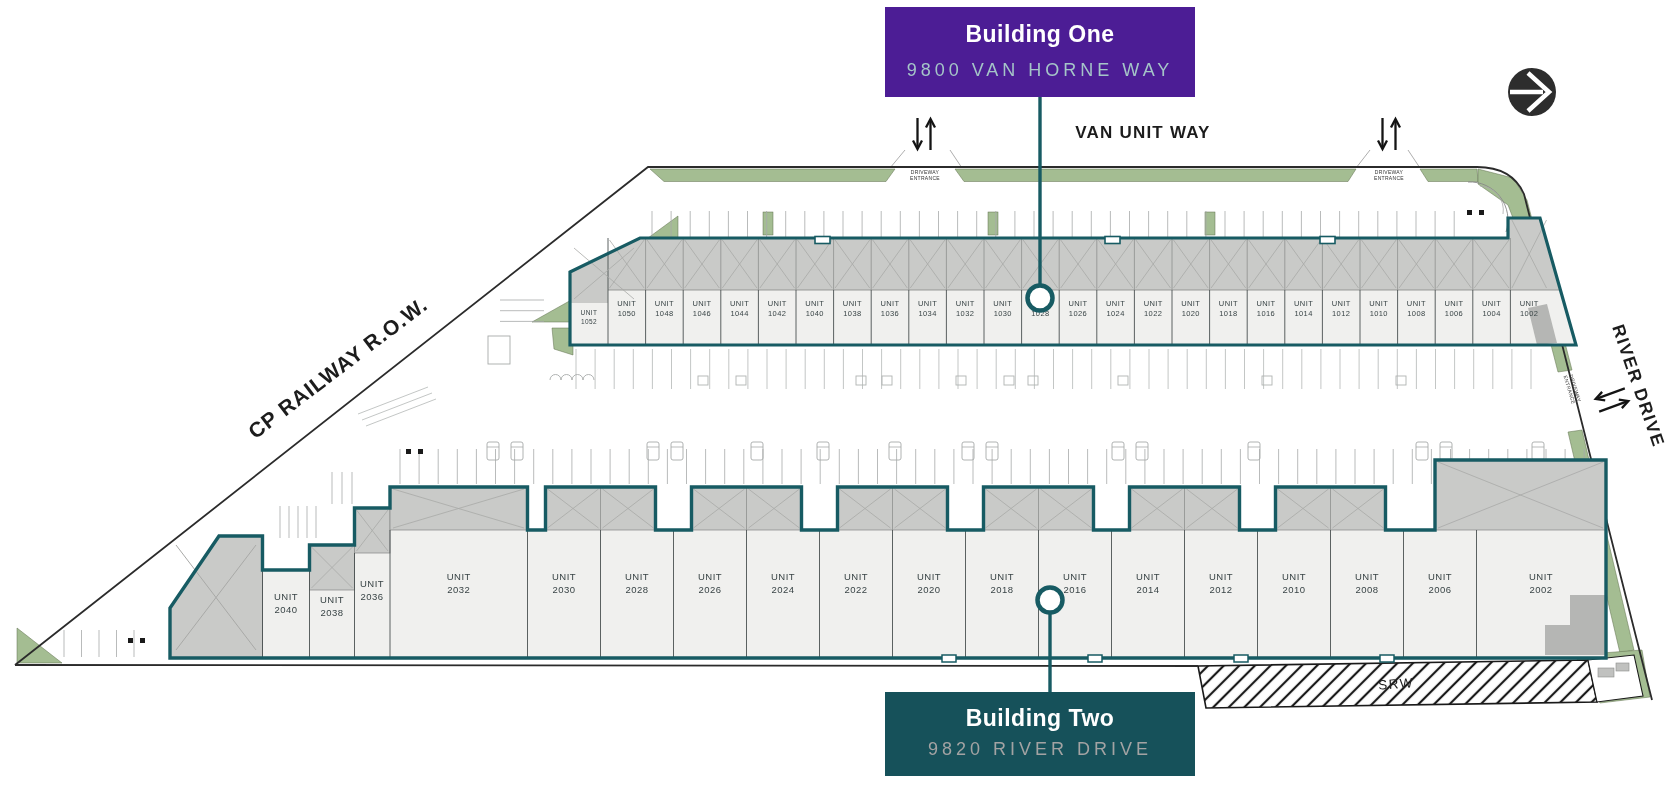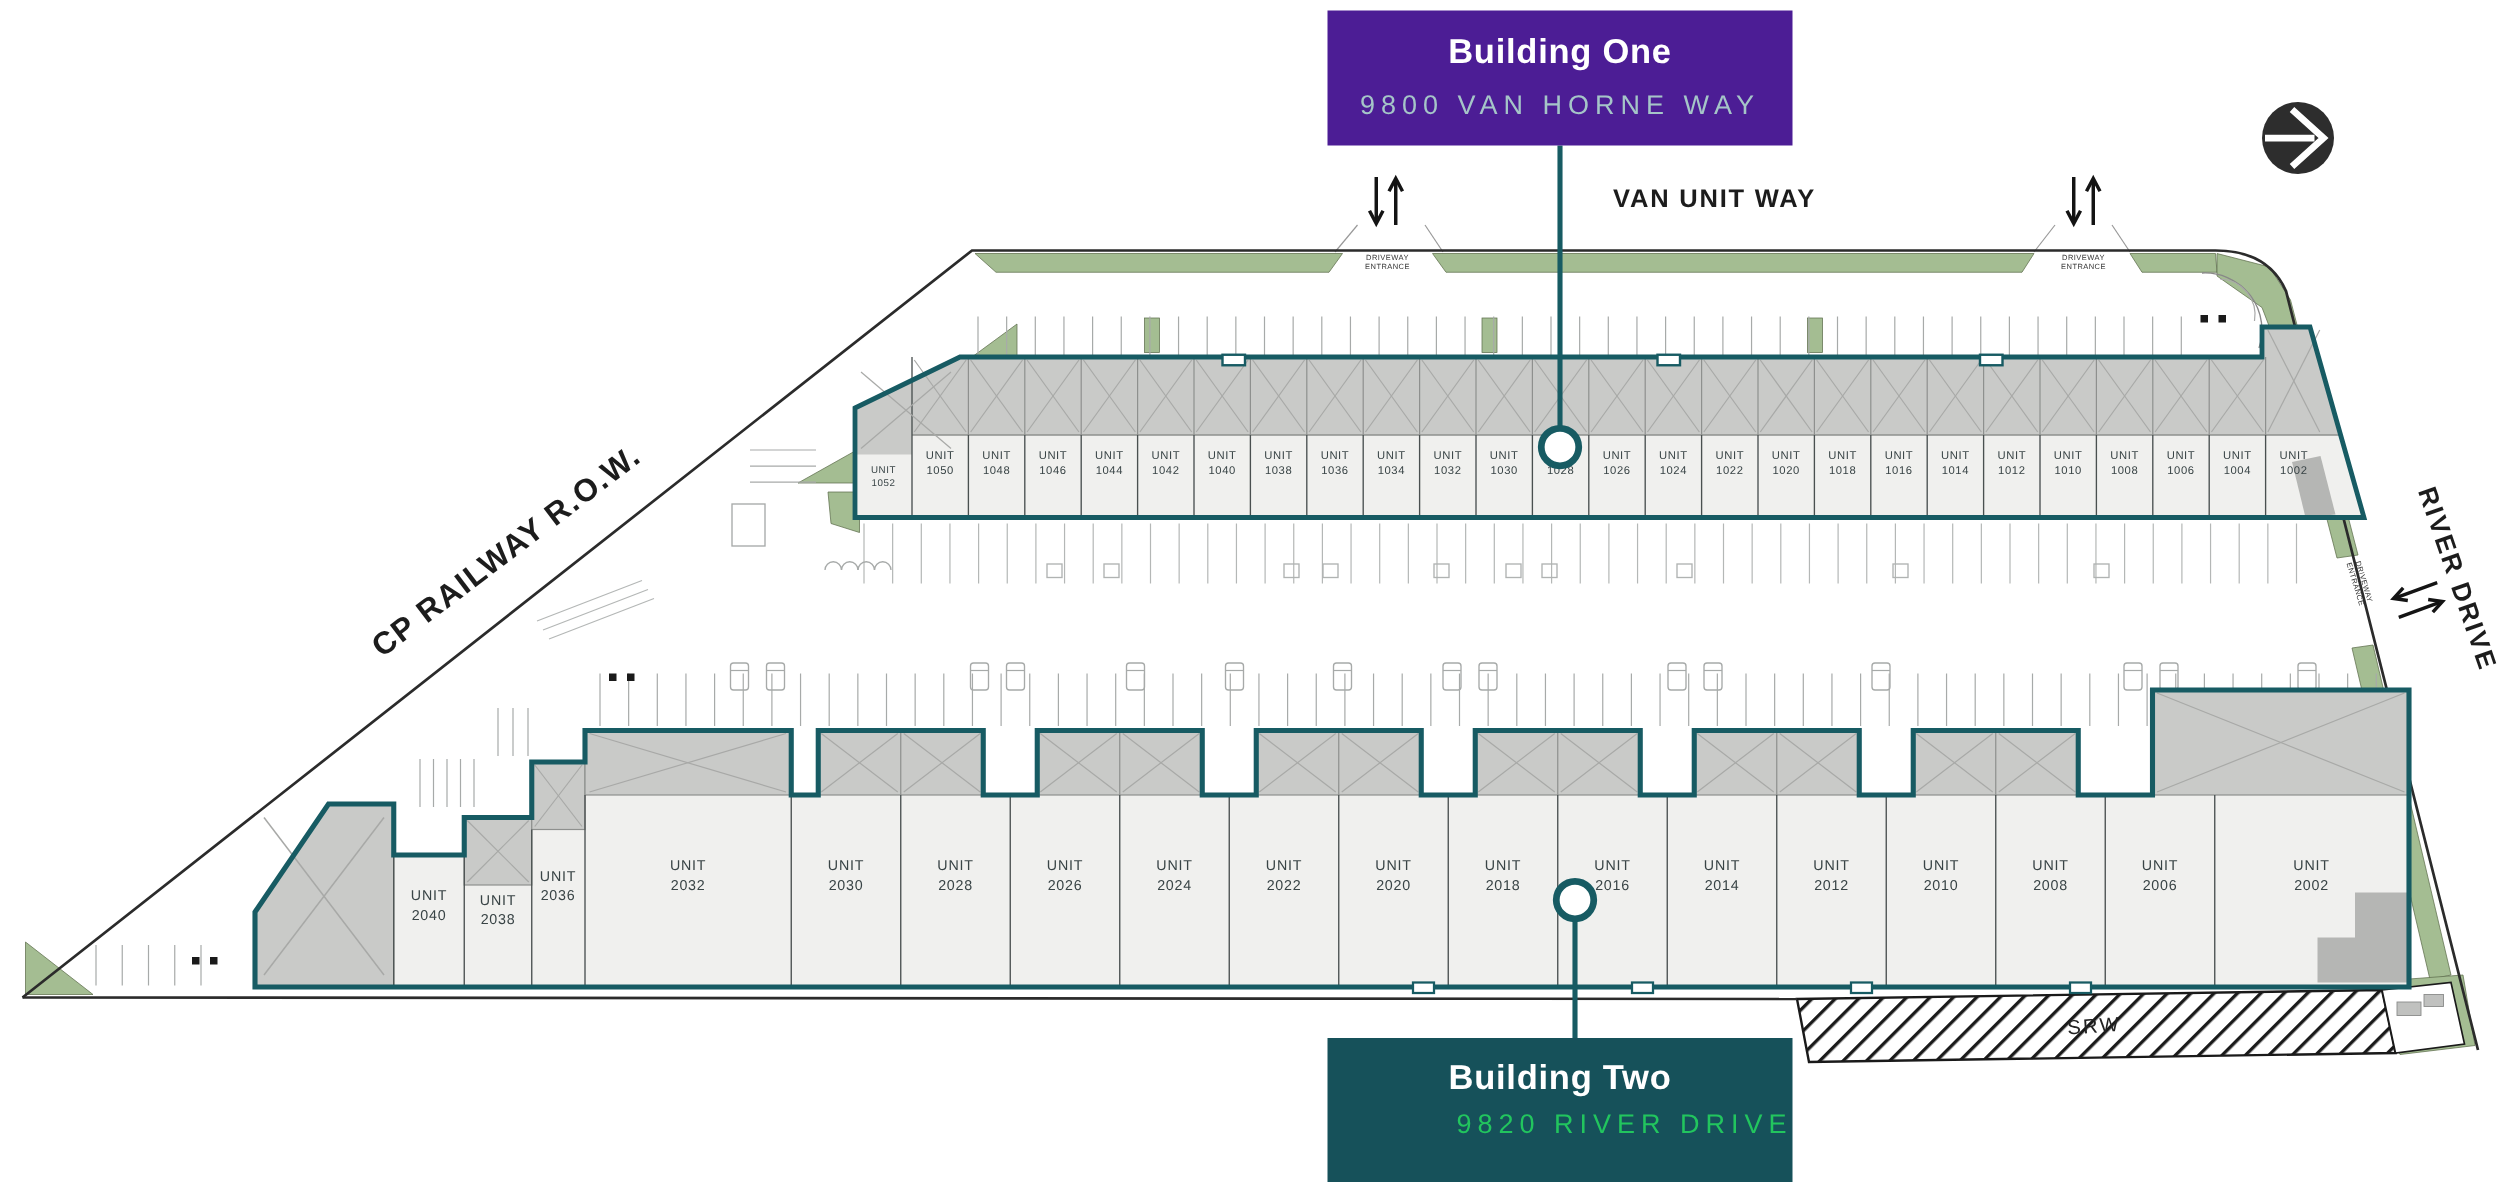--- a/index.html
+++ b/index.html
@@ -561,23 +561,23 @@
         <line x1="1510" y1="92" x2="1543" y2="92" stroke="#ffffff" stroke-width="4.5"></line>
         <polyline points="1528,73 1549,92 1528,111" fill="none" stroke="#ffffff" stroke-width="4.5"></polyline>
       </g>
     </svg>
 
   <div class="callout-box" id="box1" style="left: 885px; top: 7px; height: 90px; background: #4c1d95;">
     <div class="box-title" style="margin-top:14px;">Building One</div>
     <div class="box-addr" style="color: rgb(165, 197, 200); margin-top: 12px;">9800 VAN HORNE WAY</div>
   </div>
 
-  <div class="callout-box" id="box2" style="left: 885px; top: 692px; height: 96px; background: rgb(22, 81, 90);">
+  <div class="callout-box" id="box2" style="left: 885px; top: 692px; height: 84px; background: rgb(22, 81, 90);">
     <div class="box-title" style="margin-top:13px;">Building Two</div>
-    <div class="box-addr" style="color: #22c55e; text-align: right;">9820 RIVER DRIVE</div>
+    <div class="box-addr" style="color: #a3a3a3;">9820 RIVER DRIVE</div>
   </div>
 
   <div class="street" id="street-top">VAN UNIT WAY</div>
   <div class="street" id="street-railway">CP RAILWAY R.O.W.</div>
   <div class="street" id="street-right">RIVER DRIVE</div>
 
   <div id="srw-label">SRW</div>
 
   <div class="driveway-note" id="driveway-note-1">
     <span>DRIVEWAY</span><br>

